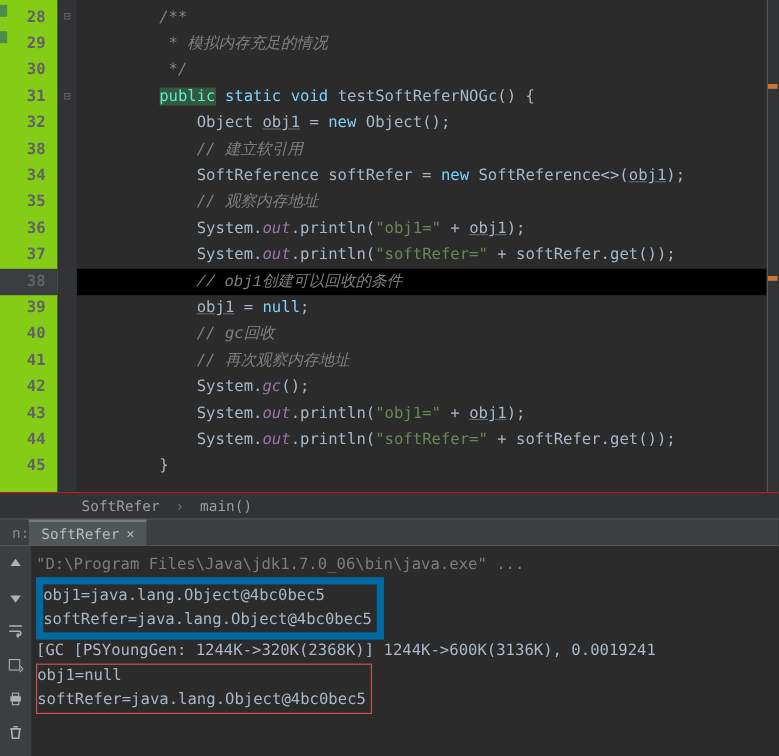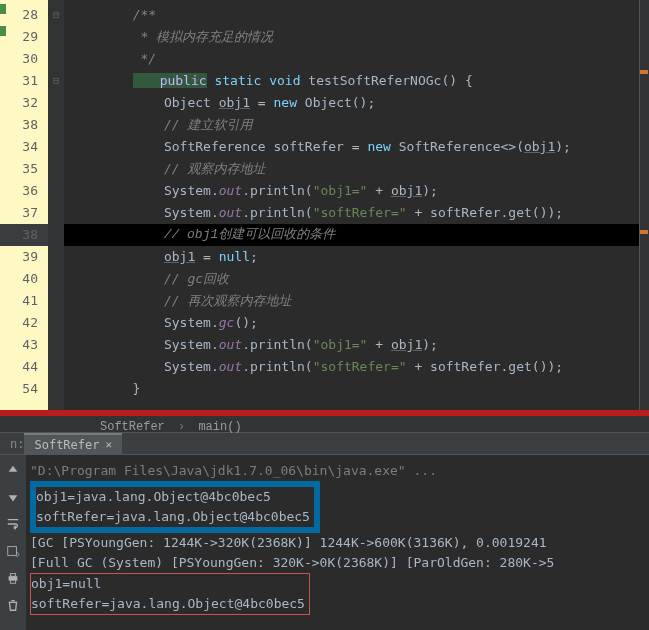--- a/index.html
+++ b/index.html
@@ -1,34 +1,34 @@
 <!DOCTYPE html>
 <html><head>
 <meta charset="utf-8">
 <style>
   * { margin:0; padding:0; box-sizing:border-box; }
   body { font-family:"Consolas","Monaco",monospace; font-size:13px; background:#2b2b2b; color:#a9b7c6; width:649px; height:630px; overflow:hidden; }
   .editor-wrap { display:flex; height:410px; }
-  .gutter { width:48px; background:#fef9c3; color:#606366; text-align:right; padding-top:4px; user-select:none; }
+  .gutter { width:48px; background:#84cc16; color:#606366; text-align:right; padding-top:4px; user-select:none;font-weight:bold; }
   .gutter .ln { height:22px; line-height:22px; padding-right:10px; position:relative; }
   .gutter .ln.sel { background:#3a3d3f; }
   .fold-col { width:16px; background:#313335; color:#606366; padding-top:4px; }
   .fold-col div { height:22px; line-height:22px; text-align:center; font-size:10px; }
   .error-strip { width:10px; background:#313335; border-left:1px solid #555; position:relative; }
   .error-mark { position:absolute; left:0; width:8px; height:4px; background:#cc7832; }
   .code { flex:1; background:#2b2b2b; padding-top:4px; overflow:hidden; font-size:13px; }
   .code .row { height:22px; line-height:22px; white-space:pre; padding-left:6px; }
   .code .row.sel { background:#000000;font-family:Liberation Mono, monospace; }
   .kw { color:#7dd3fc; }
-  .kw-hl { color:#c4b5fd; background:#32593d;padding-left:27px; }
+  .kw-hl { color:#5eead4; background:#32593d; }
   .str { color:#6a8759; }
   .cmt { color:#808080; font-style:italic; }
   .fld { color:#9876aa; font-style:italic; }
   .id-u { color:#a9b7c6; text-decoration:underline; text-decoration-color:#606366; }
-  .breadcrumb { height:22px; background:#313335; border-top:6px solid #b91c1c; color:#9c9c9c; font-size:12px; line-height:22px; padding-left:100px;font-family:Liberation Mono, monospace; }
+  .breadcrumb { height:22px; background:#313335; border-top:1px solid #b91c1c; color:#9c9c9c; font-size:12px; line-height:22px; padding-left:68px; }
   .breadcrumb .sep { color:#777; margin:0 6px; }
   .run-bar { height:22px; background:#3c3f41; border-top:1px solid #555; display:flex; align-items:center; }
   .run-tab { height:22px; line-height:22px; padding:0 10px; font-size:12px; color:#bbbbbb; display:flex; align-items:center; gap:6px; }
   .run-tab.active { background:#515658; border-top:2px solid #747a80; }
   .close-x { color:#bbb; font-size:11px; }
   .console-wrap { display:flex; height:176px; background:#2b2b2b; border-top:1px solid #555; }
   .tool-col { width:26px; background:#3c3f41; display:flex; flex-direction:column; align-items:center; gap:10px; padding-top:8px; }
   .tool-col svg { width:14px; height:14px; }
   .console { flex:1; padding:6px 4px; font-size:13px; line-height:20px; }
   .cmdline { color:#7d7d7d; }
@@ -58,21 +58,21 @@
         <div class="ln">35</div>
         <div class="ln">36</div>
         <div class="ln">37</div>
         <div class="ln sel">38</div>
         <div class="ln">39</div>
         <div class="ln">40</div>
         <div class="ln">41</div>
         <div class="ln">42</div>
         <div class="ln">43</div>
         <div class="ln">44</div>
-        <div class="ln">54</div>
+        <div class="ln">45</div>
       </div>
   <div class="fold-col" id="foldcol">
         <div>⊟</div>
         <div></div>
         <div></div>
         <div>⊟</div>
         <div></div>
         <div></div>
         <div></div>
         <div></div>
@@ -152,19 +152,18 @@
           <path d="M4 5h8l-1 9H5zM3 5h10M6 3h4" stroke="#AFB1B3" fill="none" stroke-width="1.5"></path>
         </svg></span>
   </div>
   <div class="console">
     <div class="cmdline">"D:\Program Files\Java\jdk1.7.0_06\bin\java.exe" ...</div>
     <div class="box1">
       <div>obj1=java.lang.Object@4bc0bec5</div>
       <div>softRefer=java.lang.Object@4bc0bec5</div>
     </div>
     <div>[GC [PSYoungGen: 1244K-&gt;320K(2368K)] 1244K-&gt;600K(3136K), 0.0019241</div>
-    <div>[Full GC (System) [PSYoungGen: 320K-&gt;0K(2368K)] [ParOldGen: 280K-&gt;5</div>
     <div class="box2">
       <div>obj1=null</div>
       <div>softRefer=java.lang.Object@4bc0bec5</div>
     </div>
   </div>
 </div>
 
 </body></html>

